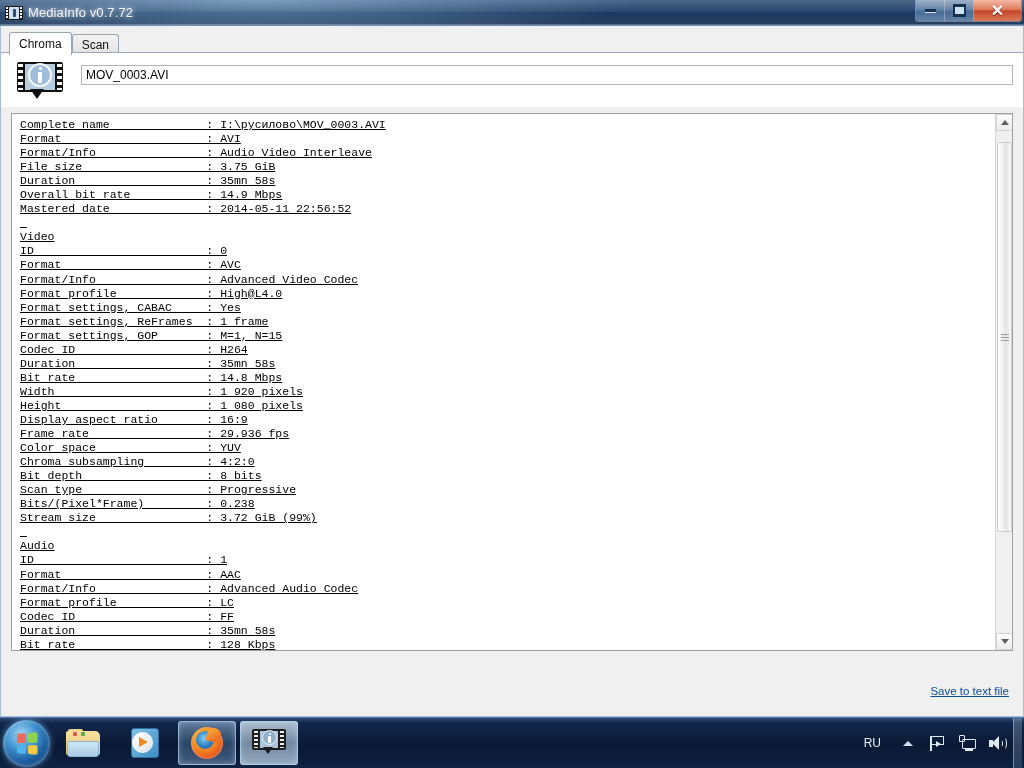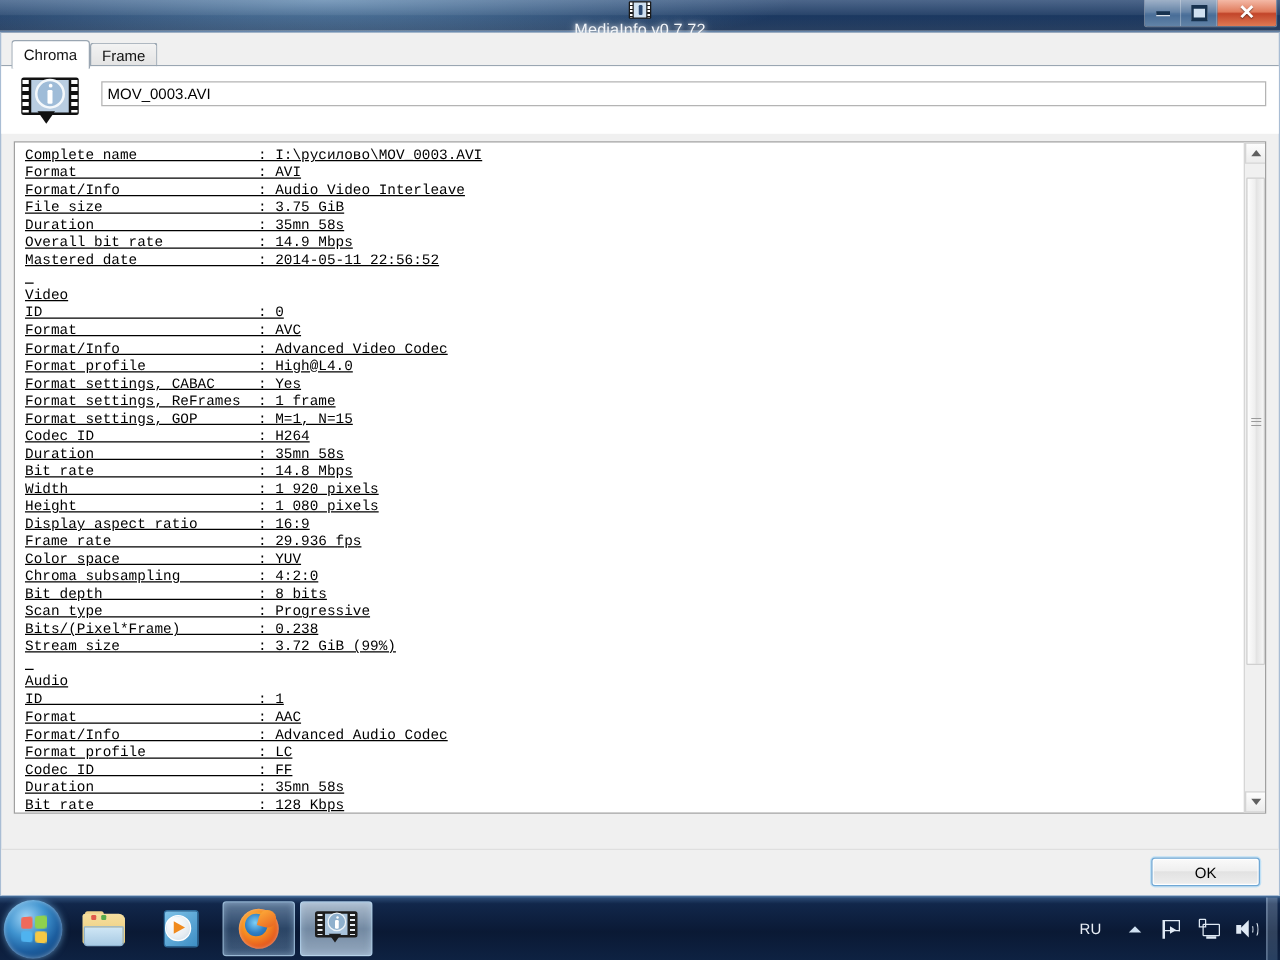--- a/index.html
+++ b/index.html
@@ -27,21 +27,21 @@
   }
 
   
   #titlebar {
     position: relative; height: 26px; width: 100%;
     background:
       linear-gradient(to bottom, rgba(255,255,255,.22) 0%, rgba(255,255,255,.08) 48%, rgba(255,255,255,.02) 50%, rgba(200,225,245,.12) 100%),
       radial-gradient(ellipse 500px 60px at 260px 0px, rgba(150,200,235,.5), rgba(20,50,95,0) 75%),
       linear-gradient(to bottom,#1a3b69 0%, #16335c 55%, #12294c 100%);
     border-bottom: 1px solid #6f90b6;
-    display: flex; align-items: center; flex-direction: column;
+    display: flex; align-items: center;
   }
   #titlebar::after {
     content:""; position:absolute; left:0; right:0; bottom:0; height:1px;
     background: rgba(255,255,255,.25);
   }
   .title-icon {
     width: 18px; height: 16px; margin-left: 5px; margin-right: 5px;
     position: relative; flex: none;
   }
   .title-icon .film {
@@ -422,21 +422,21 @@
       </div>
       <div class="cap-btn close">
         <span class="glyph-close">✕</span>
       </div>
     </div>
   </div>
 
   <div id="client">
 
     <div id="tabstrip">
-      <span class="tab active">Chroma</span><span class="tab">Frame</span>
+      <span class="tab active">Chroma</span><span class="tab">Scan</span>
       <div id="tab-underline"></div>
     </div>
 
     <div id="header-row">
       <div id="app-logo">
         <div class="strip"></div>
         <div class="screen"></div>
         <div class="perf-l"></div>
         <div class="perf-r"></div>
         <div class="circle"></div>
@@ -460,23 +460,20 @@
         <div class="sb-btn down">
           <span class="arrow-down"></span>
         </div>
       </div>
     </div>
 
     <div style="position:absolute; right:14px; top:655px;">
       <span id="save-link">Save to text file</span>
     </div>
 
-    <div id="footer">
-      <div id="ok-button">OK</div>
-    </div>
     <div id="client-bottom-border"></div>
   </div>
 </div>
 
 <div id="taskbar">
 
   <div id="start-orb">
     <div class="flag">
       <i class="f1"></i>
         <i class="f2"></i>

